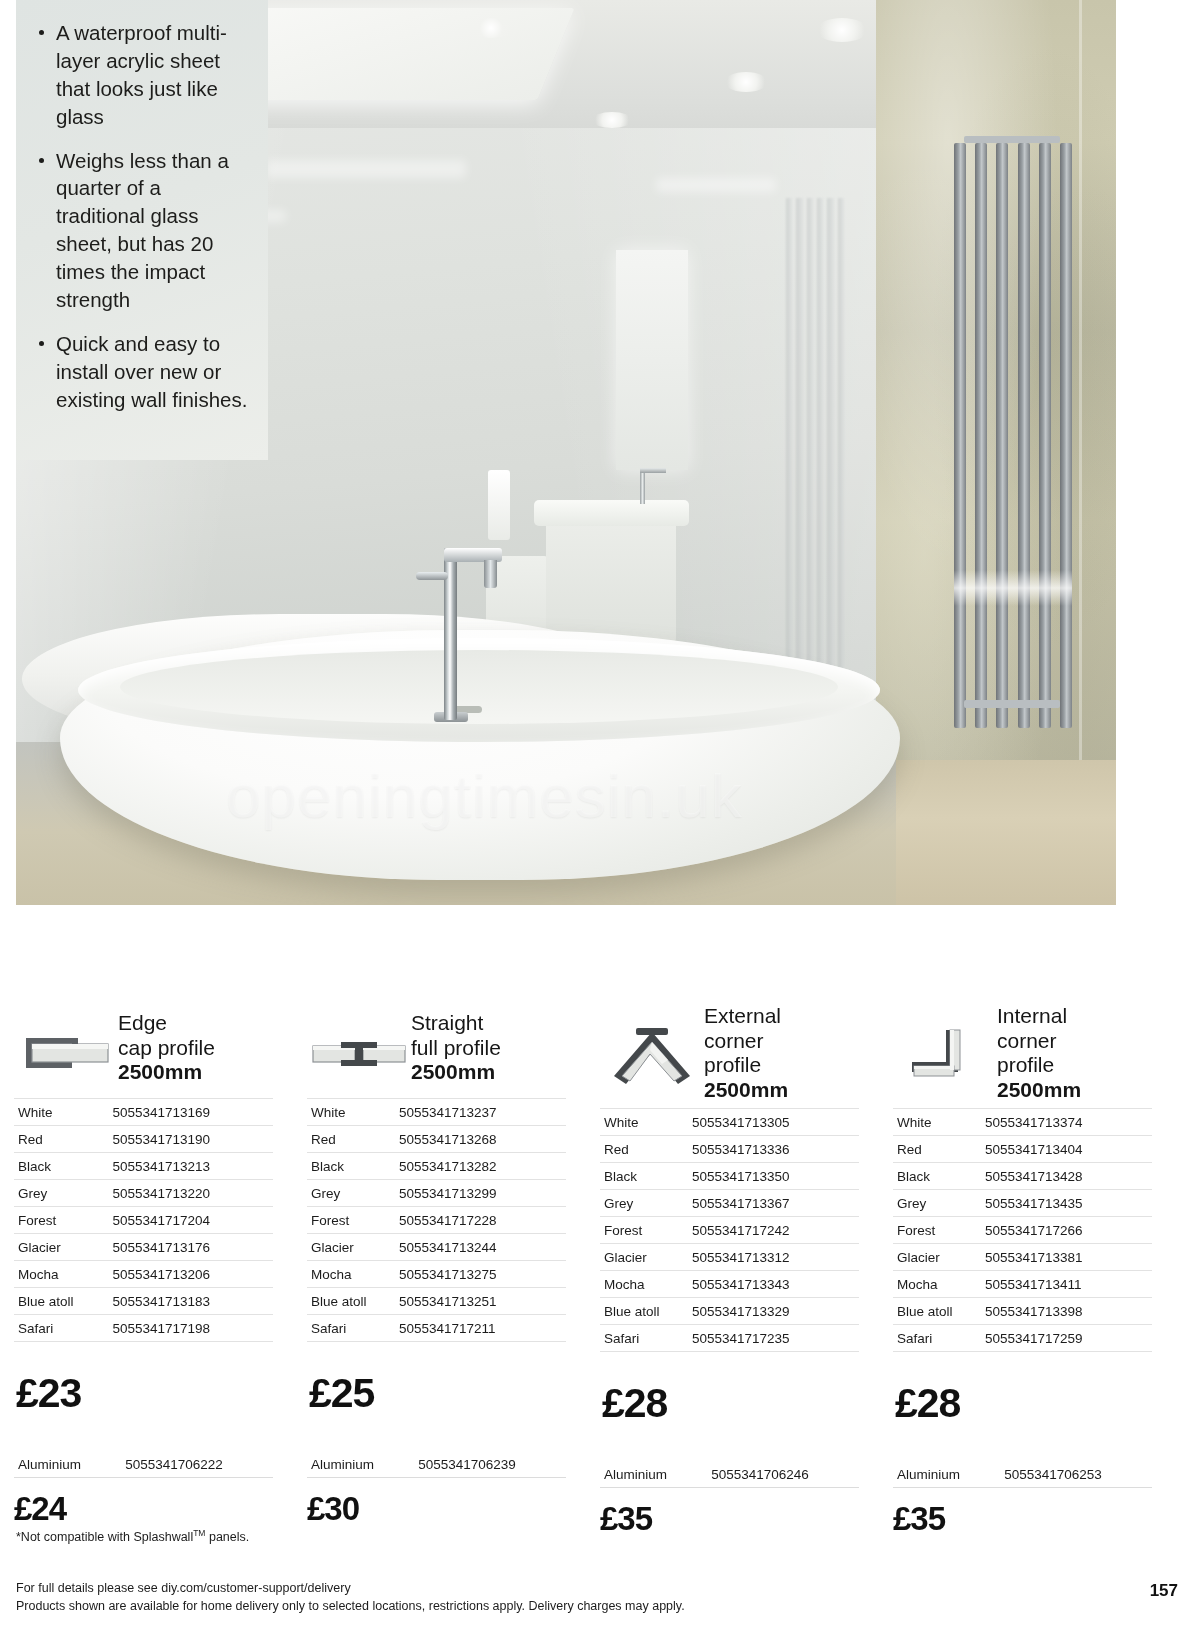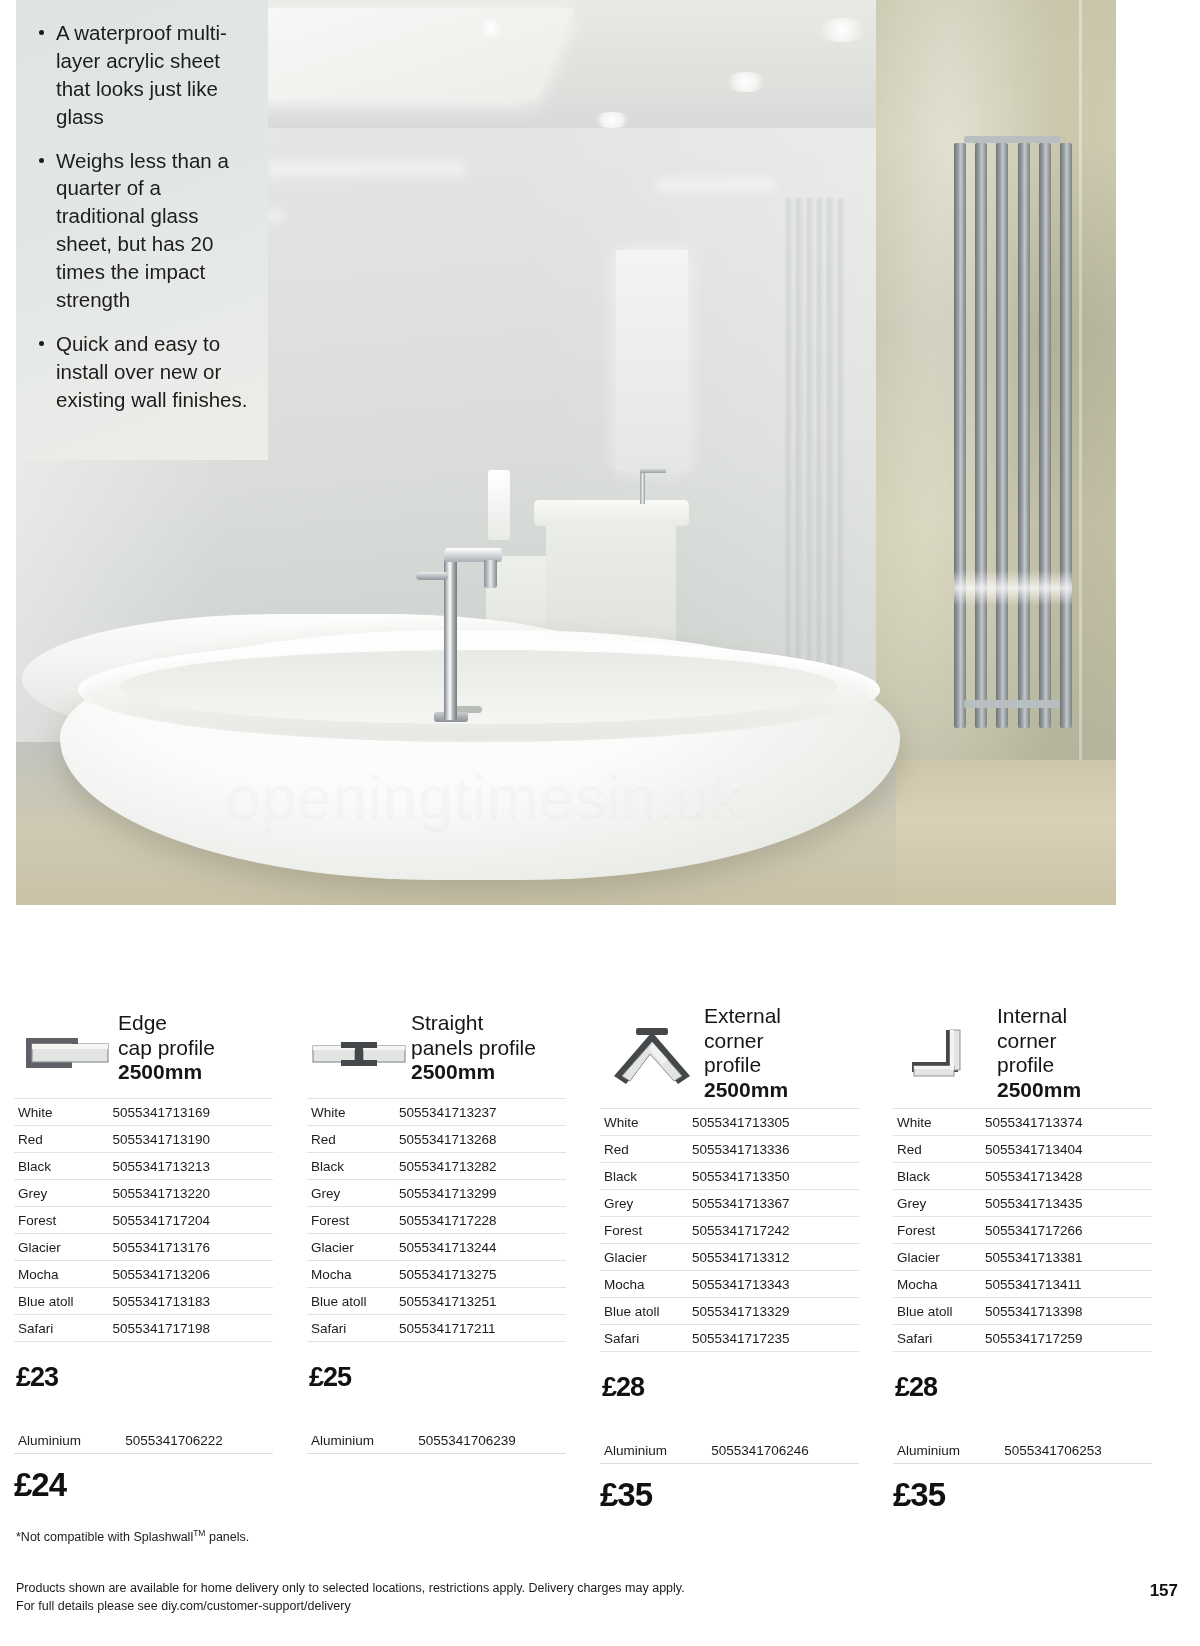--- a/index.html
+++ b/index.html
@@ -250,22 +250,22 @@
   table.skus tr { border-top:1px solid #e2e2e2; }
   table.skus tr:last-child { border-bottom:1px solid #e2e2e2; }
   table.skus td {
     font-size:13.5px; padding:5.5px 0 5.5px 4px; color:#1c1c1c; font-weight:400;
   }
   table.skus td.sku { padding-left:0; }
   .col:nth-child(1) table.skus td.sku { width:150px; }
   .col table.skus td.name { width:92px; }
 
   .price {
-    font-size:27px; font-weight:700; letter-spacing:-1px;
-    color:#111; margin:20px 0 0 2px;
+    font-size:41px; font-weight:700; letter-spacing:-1px;
+    color:#111; margin:28px 0 0 2px;
   }
   .alu-block { margin-top:36px; }
   table.alu { width:100%; border-collapse:collapse; }
   table.alu tr { border-bottom:1px solid #dcdcdc; }
   table.alu td { font-size:13.5px; padding:4px 0 5px 4px; color:#1c1c1c; }
   table.alu td.sku { padding-left:14px; }
   .price-alu {
     font-size:33px; font-weight:700; letter-spacing:-1px;
     color:#111; margin:12px 0 0 0;
   }
@@ -452,21 +452,21 @@
             <rect x="2" y="16" width="42" height="16" fill="#e3e5e2" stroke="#8d9195" stroke-width="1.2"></rect>
             <rect x="52" y="16" width="42" height="16" fill="#e3e5e2" stroke="#8d9195" stroke-width="1.2"></rect>
             <rect x="2" y="16" width="42" height="4" fill="#f5f6f4"></rect>
             <rect x="52" y="16" width="42" height="4" fill="#f5f6f4"></rect>
             <path d="M30 12 L66 12 L66 18 L52 18 L52 30 L66 30 L66 36 L30 36 L30 30 L44 30 L44 18 L30 18 Z" fill="#44484b"></path>
             <rect x="44" y="12" width="8" height="24" fill="#44484b"></rect>
           </svg>
         </div>
         <div class="col-title">
           <div>Straight</div>
-          <div>panels profile</div>
+          <div>full profile</div>
           <div class="mm">2500mm</div>
         </div>
       </div>
 
       <table class="skus">
         <tbody>
           <tr>
               <td class="name">White</td>
               <td class="sku">5055341713237</td>
             </tr>
@@ -509,20 +509,21 @@
 
       <div class="alu-block">
         <table class="alu">
           <tbody>
             <tr>
                 <td class="name">Aluminium</td>
                 <td class="sku">5055341706239</td>
               </tr>
           </tbody>
         </table>
+        <div class="price-alu">£30</div>
       </div>
     </div>
 
     <div class="col">
       <div class="col-head">
         <div class="col-icon">
           <svg width="92" height="62" viewBox="0 0 92 62">
             <path d="M46 6 L84 50 L72 58 L46 26 L20 58 L8 50 Z" fill="#44484b"></path>
             <path d="M46 16 L76 50 L68 55 L44 28 L24 55 L16 50 Z" fill="#e3e5e2" stroke="#8d9195" stroke-width="1"></path>
             <path d="M46 16 L62 34 L56 38 L44 24 Z" fill="#f2f3f1"></path>
@@ -668,19 +669,19 @@
       </div>
     </div>
 
   </div>
 
   <div class="footnote-star">
     <span>*Not compatible with Splashwall</span><sup>TM</sup><span> panels.</span>
   </div>
 
   <div class="legal">
+    <div>For full details please see diy.com/customer-support/delivery</div>
     <div>Products shown are available for home delivery only to selected locations, restrictions apply. Delivery charges may apply.</div>
-    <div>For full details please see diy.com/customer-support/delivery</div>
   </div>
 
   <div class="page-num">157</div>
 
 </div>
 
 </body></html>

